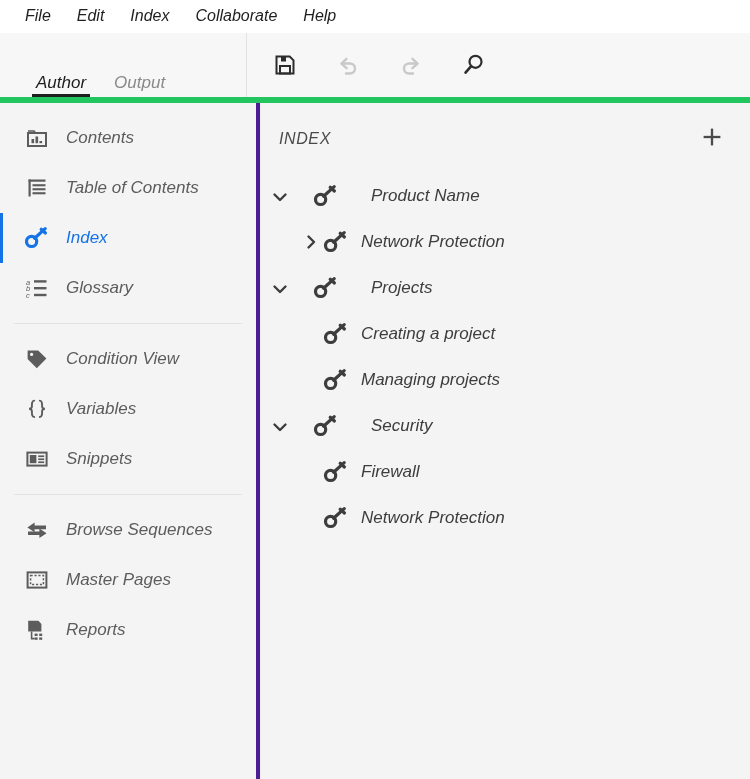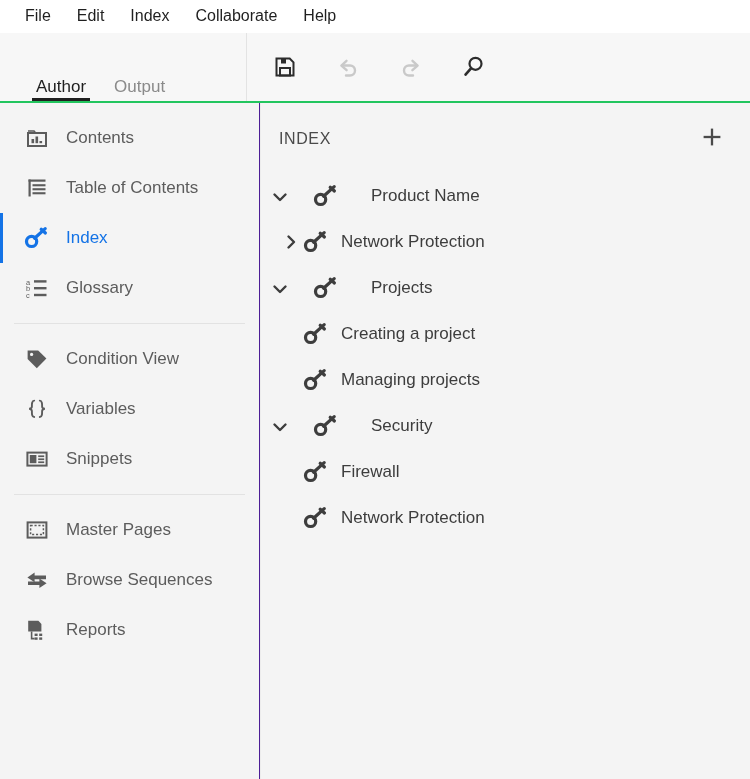--- a/index.html
+++ b/index.html
@@ -4,21 +4,21 @@
 <title>Index Panel</title>
 <style>
   * { box-sizing: border-box; margin: 0; padding: 0; }
   html, body {
     width: 750px; height: 779px;
     font-family: "Liberation Sans", sans-serif;
     background: #f4f4f4;
     color: #2c2c2c;
     overflow: hidden;
   }
-  #app { position: relative; width: 750px; height: 779px; background:#f97316; }
+  #app { position: relative; width: 750px; height: 779px; background:#f97316;font-style:italic; }
 
   
   .menubar {
     height: 33px;
     background: #ffffff;
     display: flex;
     align-items: center;
     padding-left: 12px;
     gap: 0px;
   }
@@ -30,21 +30,21 @@
     cursor: default;
     white-space: nowrap;
   }
 
   
   .toolbar {
     height: 70px;
     background: #f7f7f7;
     display: flex;
     align-items: stretch;
-    border-bottom: 2px solid #22c55e;
+    border-bottom: 6px solid #22c55e;
     position: relative;
   }
   .tabs {
     width: 247px;
     display: flex;
     align-items: flex-end;
     padding-left: 22px;
     gap: 0px;
     border-right: 1px solid #e3e3e3;
     background: #f7f7f7;
@@ -88,21 +88,21 @@
   .body-split {
     position: absolute;
     top: 103px; left: 0; right: 0; bottom: 0;
     display: flex;
   }
 
   
   .sidebar {
     width: 260px;
     background: #f4f4f4;
-    border-right: 1px solid #4c1d95;
+    border-right: 4px solid #4c1d95;
     position: relative;
     padding-top: 10px;
   }
   .nav-group { padding: 0; }
   .nav-sep {
     height: 1px;
     background: #e2e2e2;
     margin: 10px 14px 10px 14px;
   }
   .nav-item {
@@ -179,21 +179,21 @@
     flex: 0 0 26px;
     margin-left: 2px;
   }
   .tree-label {
     font-size: 17px;
     color: #3d3d3d;
     margin-left: 12px;
     white-space: nowrap;
   }
   .lvl-0 { padding-left: 8px; gap: 20px; }
-  .lvl-1 { padding-left: 18px; }
+  .lvl-1 { padding-left: 38px; }
 </style>
 </head>
 <body>
 
 <div id="app">
 
   <div class="menubar">
     <div class="menu-item">File</div>
     <div class="menu-item">Edit</div>
     <div class="menu-item">Index</div>
@@ -352,35 +352,35 @@
 
       </div>
 
       <div class="nav-sep"></div>
 
       <div class="nav-group">
 
         <div class="nav-item">
           <span class="nav-icon">
             <svg width="24" height="24" viewBox="0 0 24 24" aria-hidden="true">
+              <path d="M9.6 4.6 L2.4 9.4 L9.6 14.2 L9.6 11.2 L21 11.2 L21 7.6 L9.6 7.6 Z" fill="#5c5c5c"></path>
+              <path d="M14.4 10.4 L21.6 15.2 L14.4 20 L14.4 17 L3 17 L3 13.4 L14.4 13.4 Z" fill="#5c5c5c"></path>
+            </svg>
+          </span>
+          <span class="nav-label">Browse Sequences</span>
+        </div>
+
+        <div class="nav-item">
+          <span class="nav-icon">
+            <svg width="24" height="24" viewBox="0 0 24 24" aria-hidden="true">
               <rect x="2.6" y="4.4" width="18.8" height="15.2" fill="none" stroke="#5c5c5c" stroke-width="2"></rect>
               <rect x="5.6" y="7.4" width="12.8" height="9.2" fill="none" stroke="#5c5c5c" stroke-width="1.5" stroke-dasharray="2.1 1.8"></rect>
             </svg>
           </span>
           <span class="nav-label">Master Pages</span>
-        </div>
-
-        <div class="nav-item">
-          <span class="nav-icon">
-            <svg width="24" height="24" viewBox="0 0 24 24" aria-hidden="true">
-              <path d="M9.6 4.6 L2.4 9.4 L9.6 14.2 L9.6 11.2 L21 11.2 L21 7.6 L9.6 7.6 Z" fill="#5c5c5c"></path>
-              <path d="M14.4 10.4 L21.6 15.2 L14.4 20 L14.4 17 L3 17 L3 13.4 L14.4 13.4 Z" fill="#5c5c5c"></path>
-            </svg>
-          </span>
-          <span class="nav-label">Browse Sequences</span>
         </div>
 
         <div class="nav-item">
           <span class="nav-icon">
             <svg width="24" height="24" viewBox="0 0 24 24" aria-hidden="true">
               <path d="M3.2 2.8 H13.4 L16.4 6 V13.6 H3.2 Z" fill="#5c5c5c"></path>
               <rect x="9.6" y="15.6" width="3" height="2.4" fill="#5c5c5c"></rect>
               <rect x="14.2" y="15.6" width="3" height="2.4" fill="#5c5c5c"></rect>
               <rect x="9.6" y="19.4" width="3" height="2.4" fill="#5c5c5c"></rect>
               <rect x="14.2" y="19.4" width="3" height="2.4" fill="#5c5c5c"></rect>

